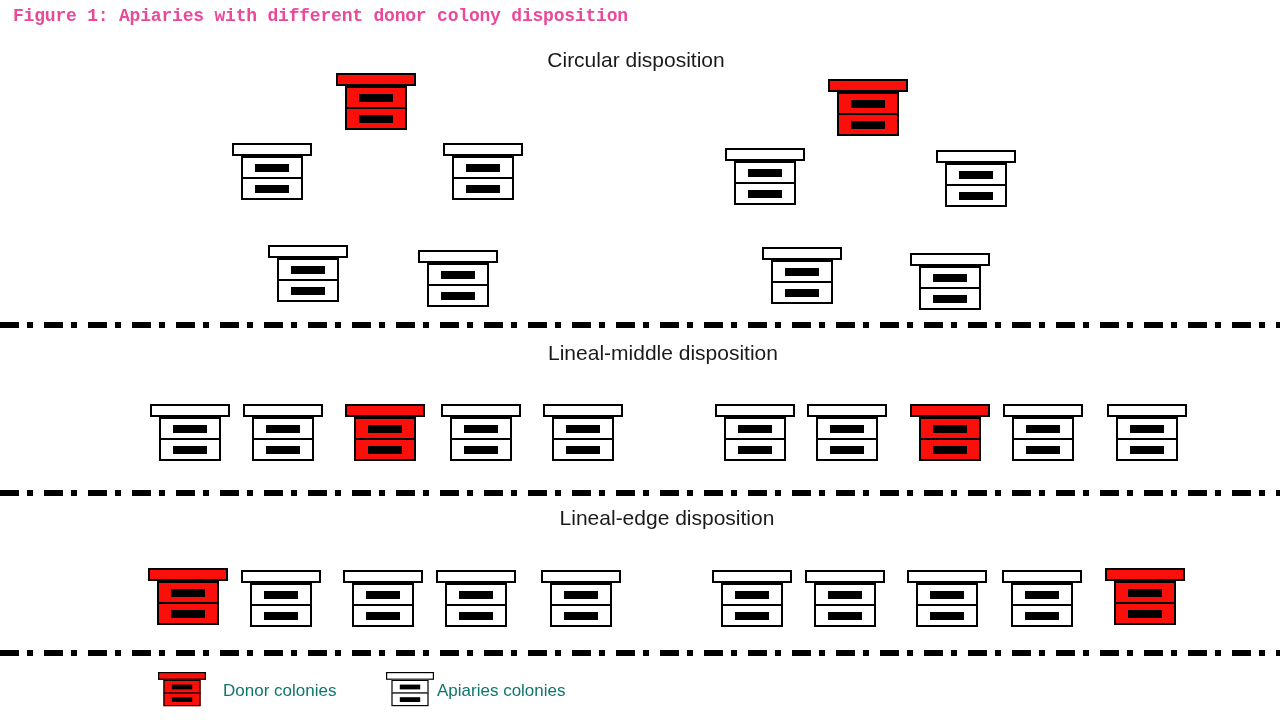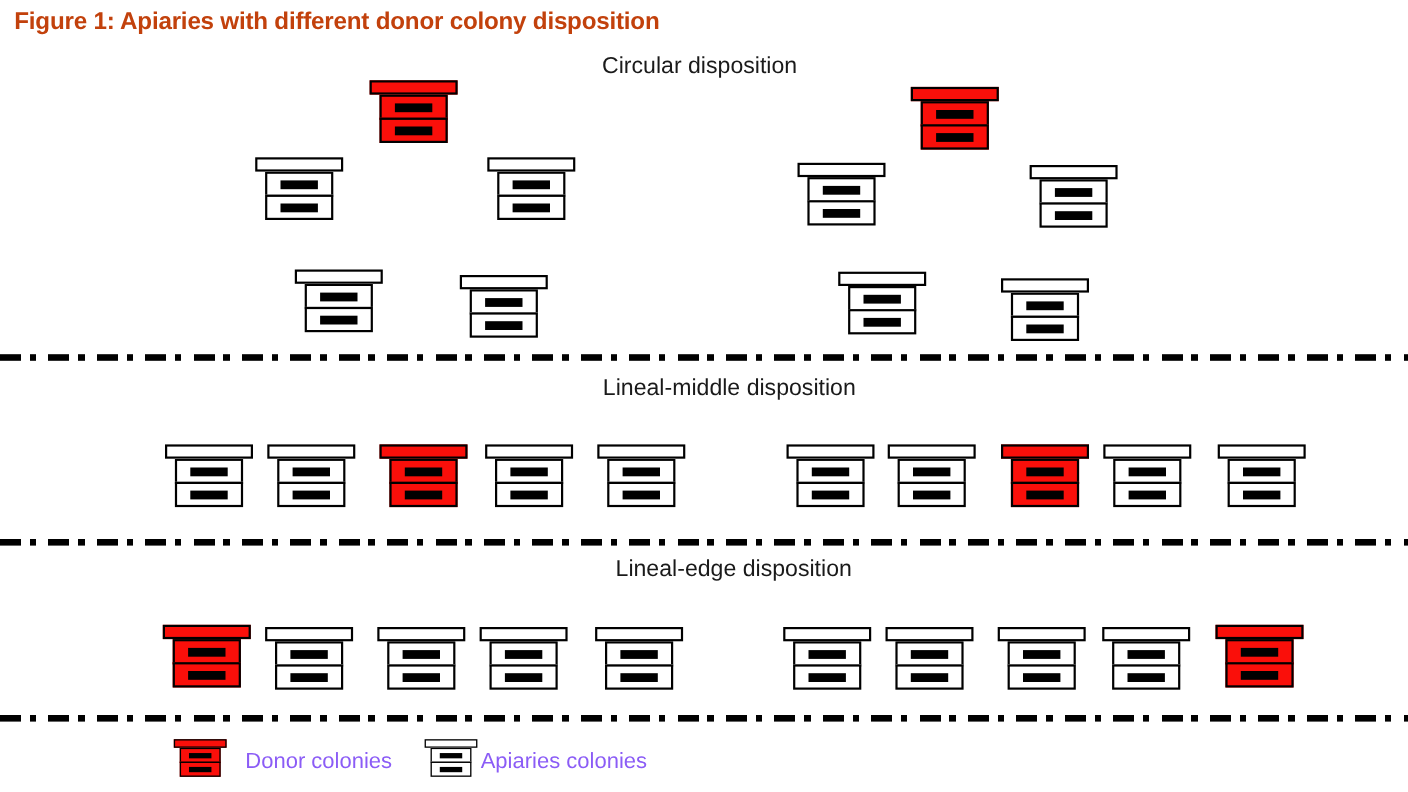--- a/index.html
+++ b/index.html
@@ -5,23 +5,24 @@
   html,body{margin:0;padding:0;background:#fff;}
   #canvas{
     position:relative;
     width:1280px;height:720px;
     background:#ffffff;
     font-family:"Liberation Sans", sans-serif;
     overflow:hidden;
   }
   #figure-title{
     position:absolute;left:13px;top:6px;
-    font-size:22px;font-weight:bold;color:#c2410c;
+    font-size:18px;font-weight:bold;color:#ec4899;
     letter-spacing:-0.2px;
     white-space:nowrap;
+    font-family:Liberation Mono, monospace;
   }
   .section-label{
     position:absolute;width:1280px;text-align:center;
     font-size:21px;color:#1a1a1a;white-space:nowrap;
   }
   #label-circular{top:48px;left:-4px;}
   #label-middle{top:341px;left:23px;}
   #label-edge{top:506px;left:27px;}
 
   .separator{
@@ -51,21 +52,21 @@
   .hive .box + .box{margin-top:-2px;}
   .hive .bar{width:34px;height:8px;background:#000;}
   .hive.donor{--fill:var(--donor-fill,#fa0f0a);}
   .hive.receiver{--fill:var(--receiver-fill,#ffffff);}
 
   
   .legend-hive{transform:scale(0.6);transform-origin:0 0;}
   #legend-donor-hive{left:158px;top:672px;}
   #legend-receiver-hive{left:386px;top:672px;}
   .legend-label{
-    position:absolute;top:681px;font-size:20px;color:#8b5cf6;white-space:nowrap;
+    position:absolute;top:681px;font-size:17px;color:#0f766e;white-space:nowrap;
   }
   #legend-donor-label{left:223px;}
   #legend-receiver-label{left:437px;}
 </style>
 </head>
 <body>
 
 <div id="canvas">
 
   <div id="figure-title">Figure 1: Apiaries with different donor colony disposition</div>

